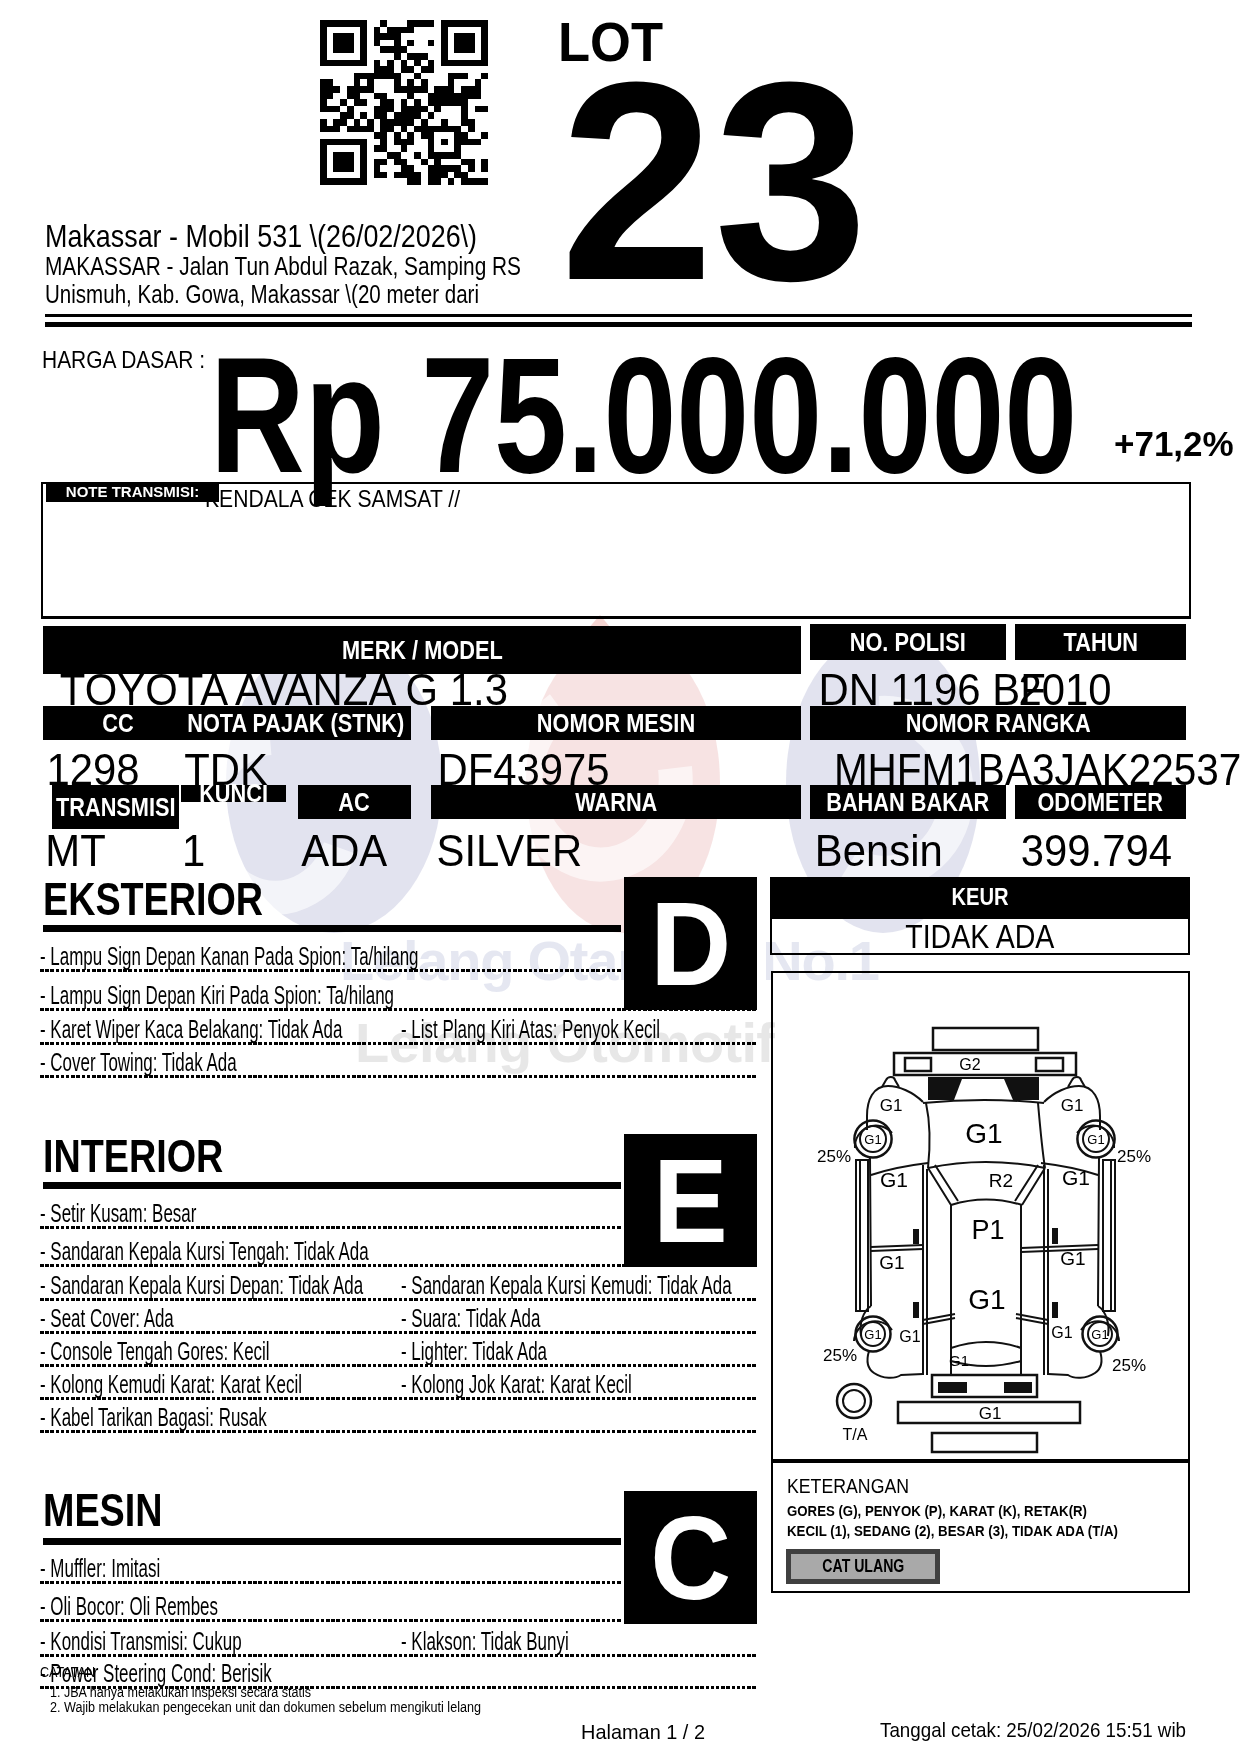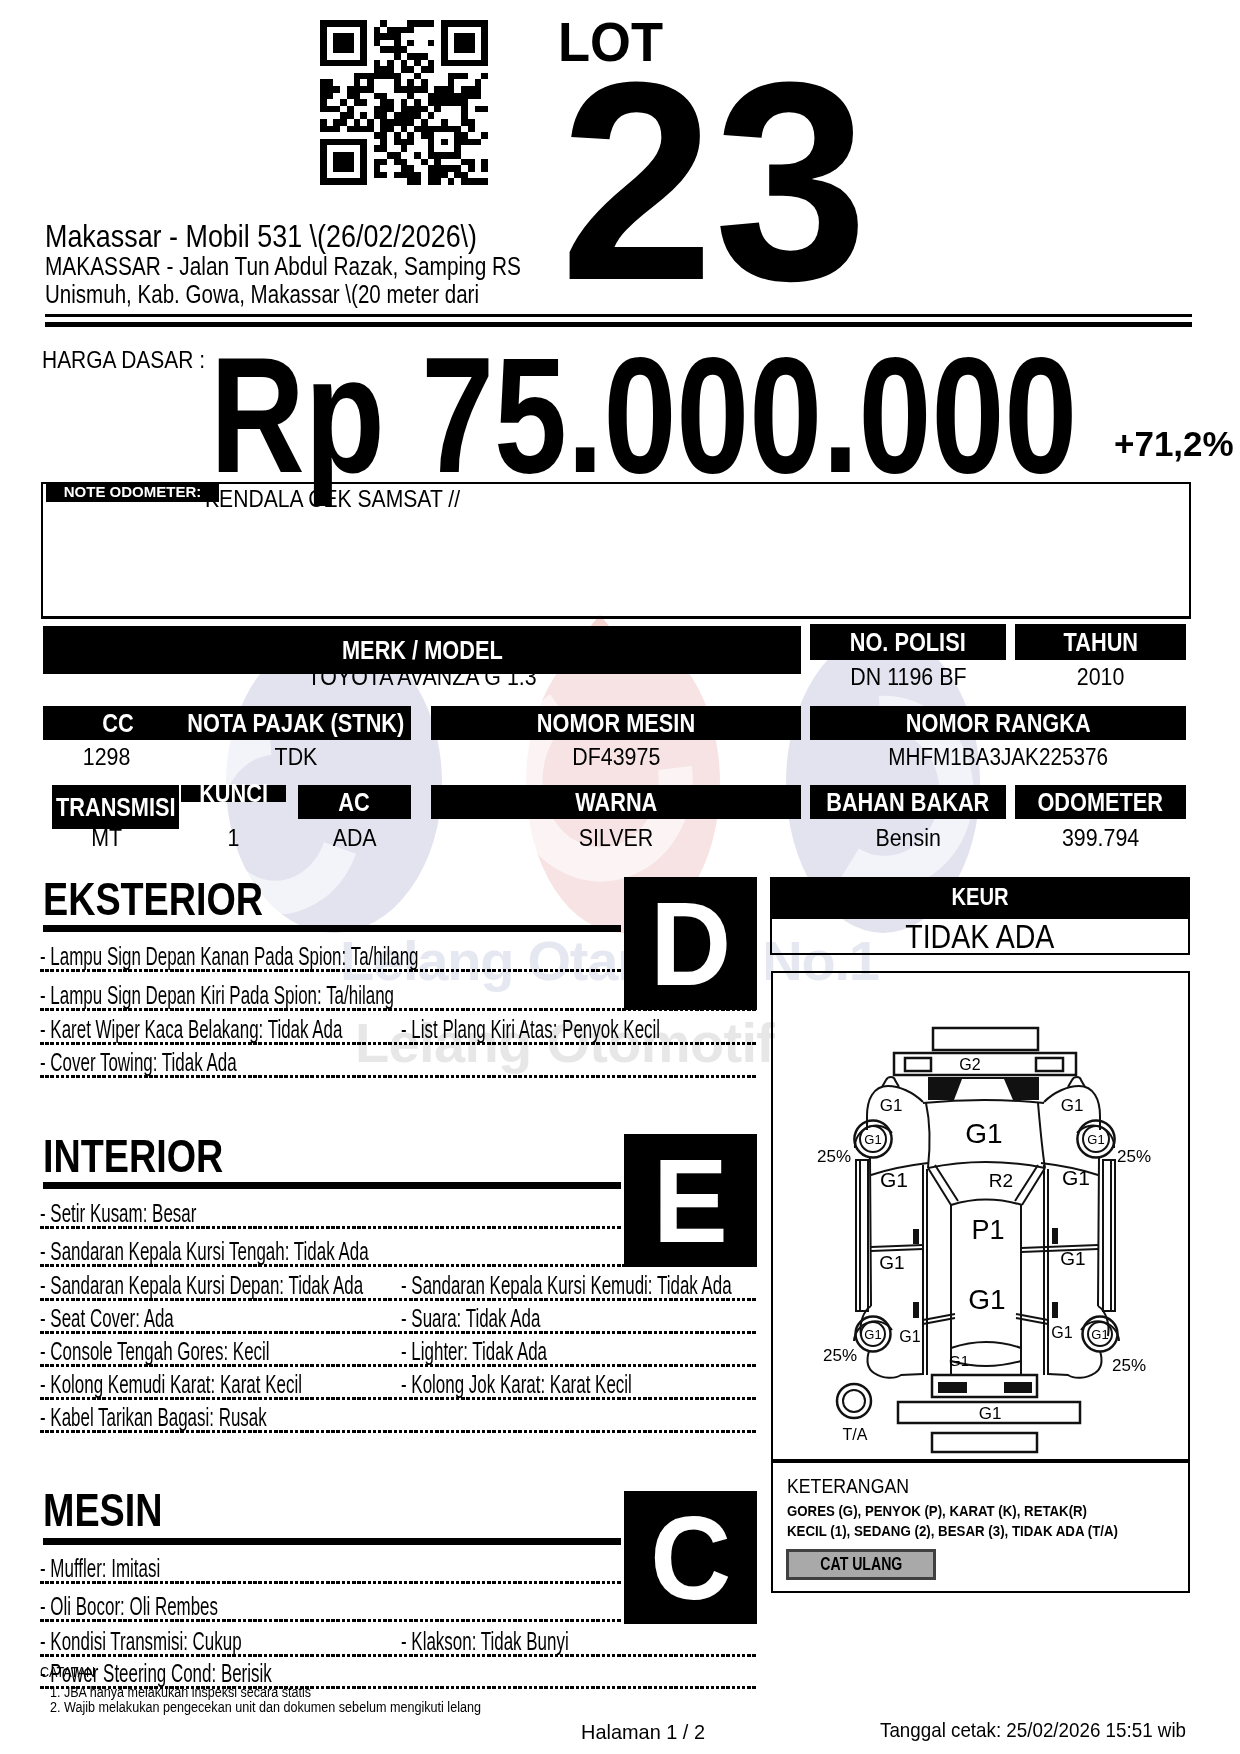--- a/index.html
+++ b/index.html
@@ -1,20 +1,20 @@
 <!DOCTYPE html>
 <html><head><meta charset="utf-8"><style>
 html,body{margin:0;padding:0}
 body{width:1240px;height:1754px;position:relative;background:#fff;
  font-family:"Liberation Sans",sans-serif;color:#000;overflow:hidden}
 .abs{position:absolute;white-space:pre;line-height:1.149}
 .bar{position:absolute;background:#000;color:#fff;font-weight:bold;
  display:flex;align-items:center;justify-content:center;font-size:25px}
 .bar>span{transform:scaleX(0.87);white-space:pre}
-.val{position:absolute;font-size:23px;text-align:center;line-height:1.149}
+.val{position:absolute;font-size:45px;text-align:left;line-height:1.149}
 .val>span{display:inline-block;transform:scaleX(0.93);white-space:pre}
 .item{position:absolute;font-size:25px;white-space:pre;line-height:1.149;transform:scaleX(0.678);transform-origin:left top}
 .dot{position:absolute;height:3px;background-image:repeating-linear-gradient(90deg,#000 0,#000 3.5px,transparent 3.5px,transparent 5.2px)}
 .badge{position:absolute;left:624px;width:133px;height:133px;background:#000;color:#fff;
  font-weight:bold;font-size:118px;display:flex;align-items:center;justify-content:center;z-index:3}
 .badge>span{transform:scaleX(0.95)}
 .sect{position:absolute;left:43px;font-weight:bold;font-size:46px;line-height:1.149;transform:scaleX(0.82);transform-origin:left top;white-space:pre}
 .rule{position:absolute;left:43px;width:578px;height:7px;background:#000}
 svg text{font-family:"Liberation Sans",sans-serif}
 </style></head>
@@ -55,21 +55,21 @@
 <div class="abs" style="left:42px;top:347px;font-size:23.7px;transform:scaleX(0.8844);transform-origin:left top">HARGA DASAR :</div>
 
 <div class="abs" style="left:210px;top:333px;font-weight:bold;font-size:165px;line-height:1.0;transform:scaleX(0.7945);transform-origin:left top">Rp 75.000.000</div>
 
 <div class="abs" style="left:1114px;top:424px;font-weight:bold;font-size:35px">+71,2%</div>
 
 <div class="abs" style="left:41px;top:482px;width:1146px;height:132px;border:2px solid #000;border-bottom-width:3px"></div>
 
 <div class="abs" style="left:205px;top:486px;font-size:23.7px;transform:scaleX(0.8913);transform-origin:left top;z-index:1">KENDALA CEK SAMSAT //</div>
 
-<div class="abs" style="left:46px;top:482px;width:173px;height:20px;background:#000;color:#fff;font-weight:bold;font-size:15px;line-height:20px;text-align:center;z-index:2">NOTE ODOMETER:</div>
+<div class="abs" style="left:46px;top:482px;width:173px;height:20px;background:#000;color:#fff;font-weight:bold;font-size:15px;line-height:20px;text-align:center;z-index:2">NOTE TRANSMISI:</div>
 
 <div class="bar" style="left:43px;top:626px;width:758px;height:48px">
     <span>MERK / MODEL</span>
   </div>
 
 <div class="bar" style="left:810px;top:624px;width:196px;height:36px">
     <span>NO. POLISI</span>
   </div>
 
 <div class="bar" style="left:1015px;top:624px;width:171px;height:36px">
@@ -391,12 +391,12 @@
 
 <text x="84" y="451" font-size="16" fill="#000" stroke="none" text-anchor="middle">T/A</text>
 </svg></div>
 
 <div class="abs" style="left:787px;top:1475px;font-size:19.5px;transform:scaleX(0.908);transform-origin:left top">KETERANGAN</div>
 
 <div class="abs" style="left:787px;top:1503px;font-size:14.5px;font-weight:bold;transform:scaleX(0.9121);transform-origin:left top">GORES (G), PENYOK (P), KARAT (K), RETAK(R)</div>
 
 <div class="abs" style="left:787px;top:1523px;font-size:14.5px;font-weight:bold;transform:scaleX(0.9165);transform-origin:left top">KECIL (1), SEDANG (2), BESAR (3), TIDAK ADA (T/A)</div>
 
-<div class="abs" style="left:786px;top:1549px;width:144px;height:25px;background:#a9a9a9;border:3px solid #404040;color:#000;font-weight:bold;font-size:18px;text-align:center;line-height:25px"><span style="display:inline-block;transform:scaleX(0.7835)">CAT ULANG</span></div>
+<div class="abs" style="left:786px;top:1549px;width:144px;height:25px;background:#a9a9a9;border:5px solid #404040;color:#000;font-weight:bold;font-size:18px;text-align:center;line-height:25px"><span style="display:inline-block;transform:scaleX(0.7835)">CAT ULANG</span></div>
 </body></html>

